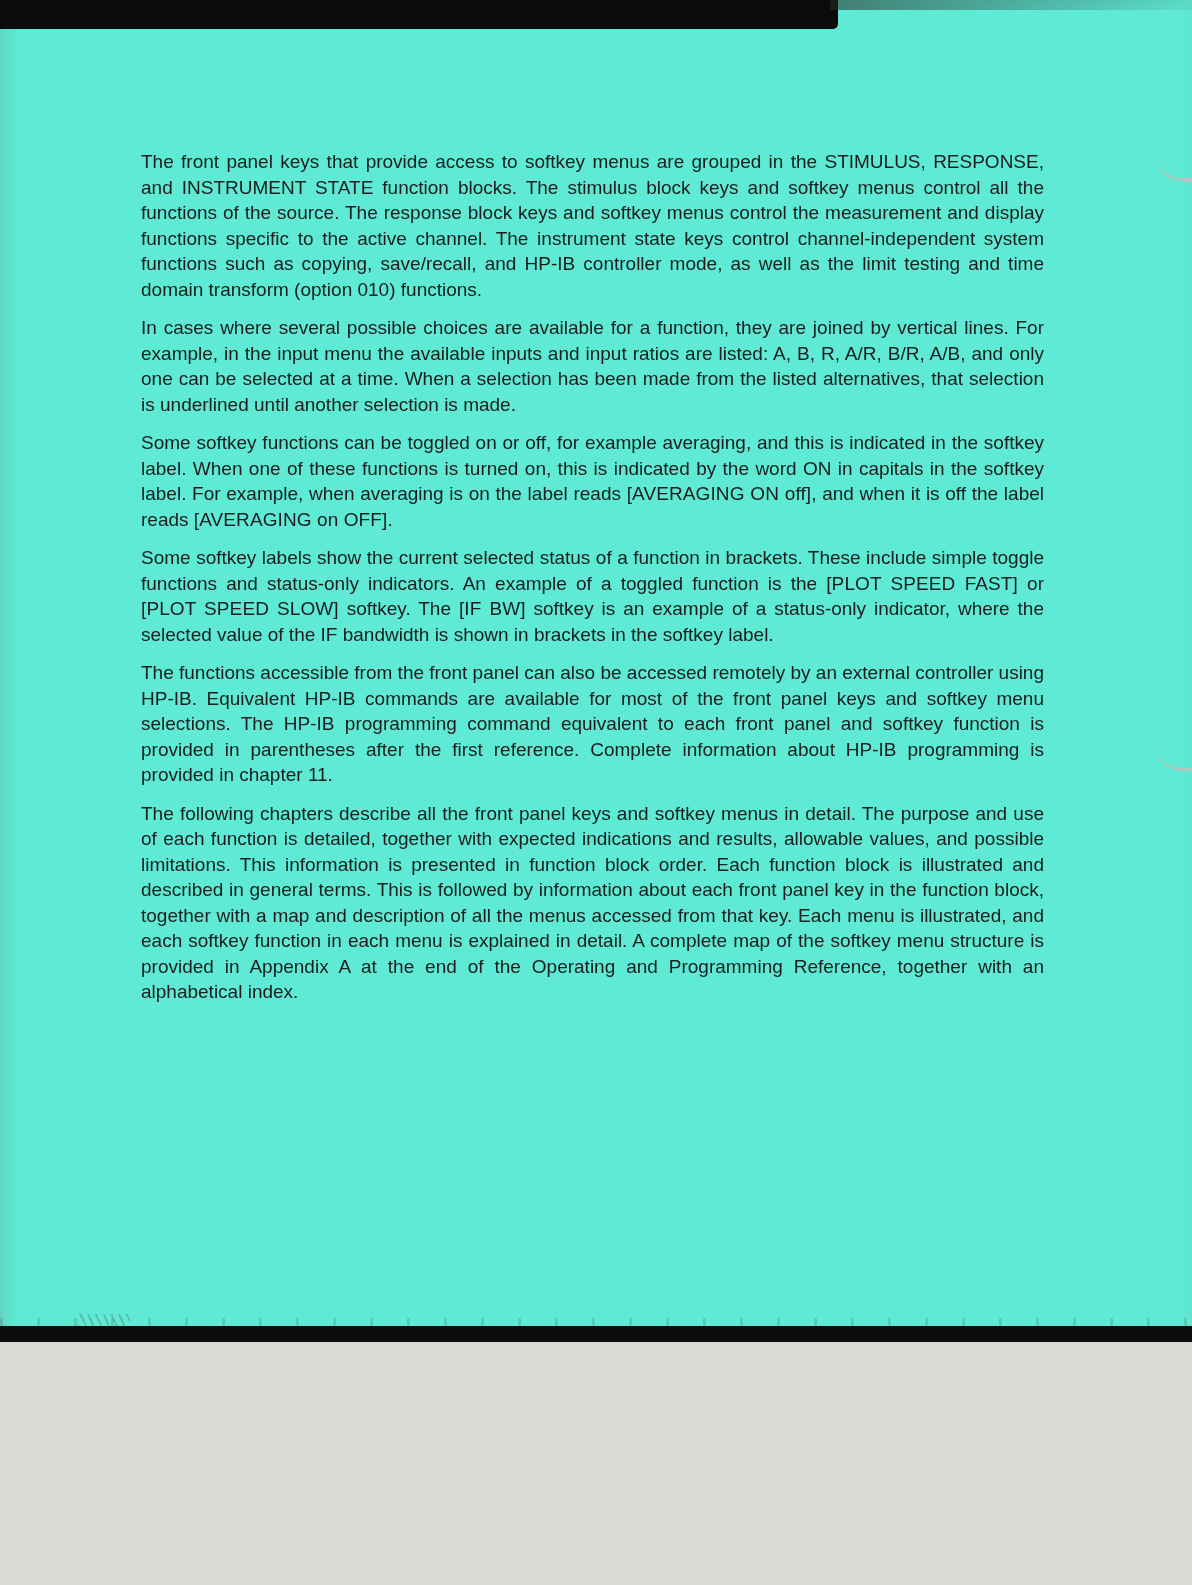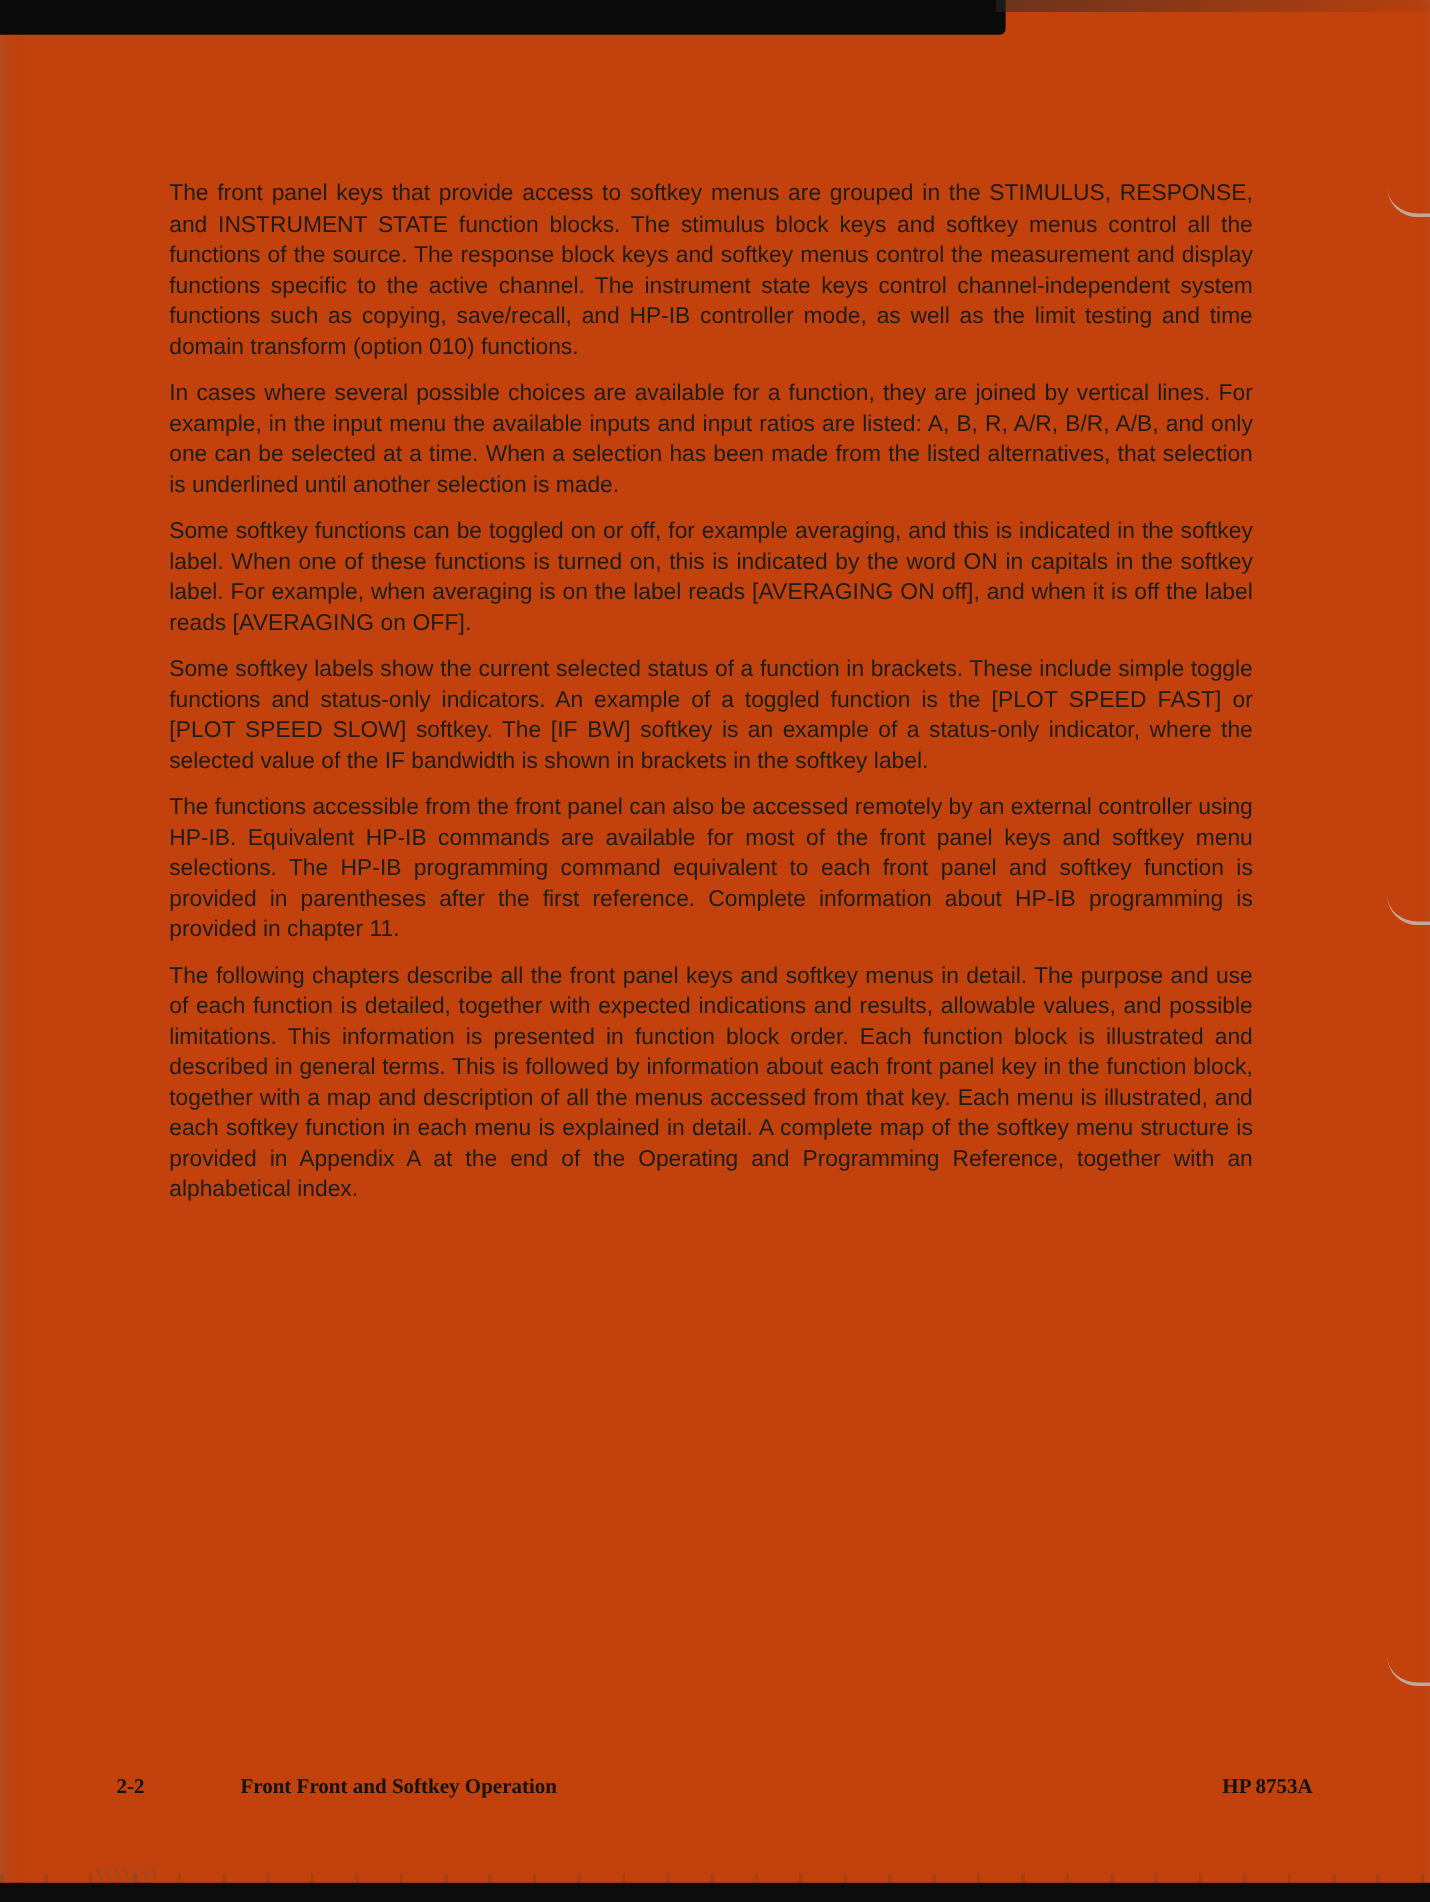--- a/index.html
+++ b/index.html
@@ -3,23 +3,23 @@
 <meta charset="utf-8">
 <style>
   html, body {
     margin: 0;
     padding: 0;
     background: #d9d9d6;
   }
   .page {
     position: relative;
     width: 1192px;
-    height: 1585px;
+    height: 1342px;
     margin: 0 auto;
-    background: #c2410c;
+    background: #5eead4;
     overflow: hidden;
     font-family: "Liberation Sans", sans-serif;
     box-shadow: inset 14px 0 22px -16px rgba(120,120,115,0.45),
                 inset -6px 0 14px -10px rgba(150,150,145,0.30);
   }
   
   .top-bar {
     position: absolute;
     top: 0; left: 0;
     width: 838px; height: 29px;

